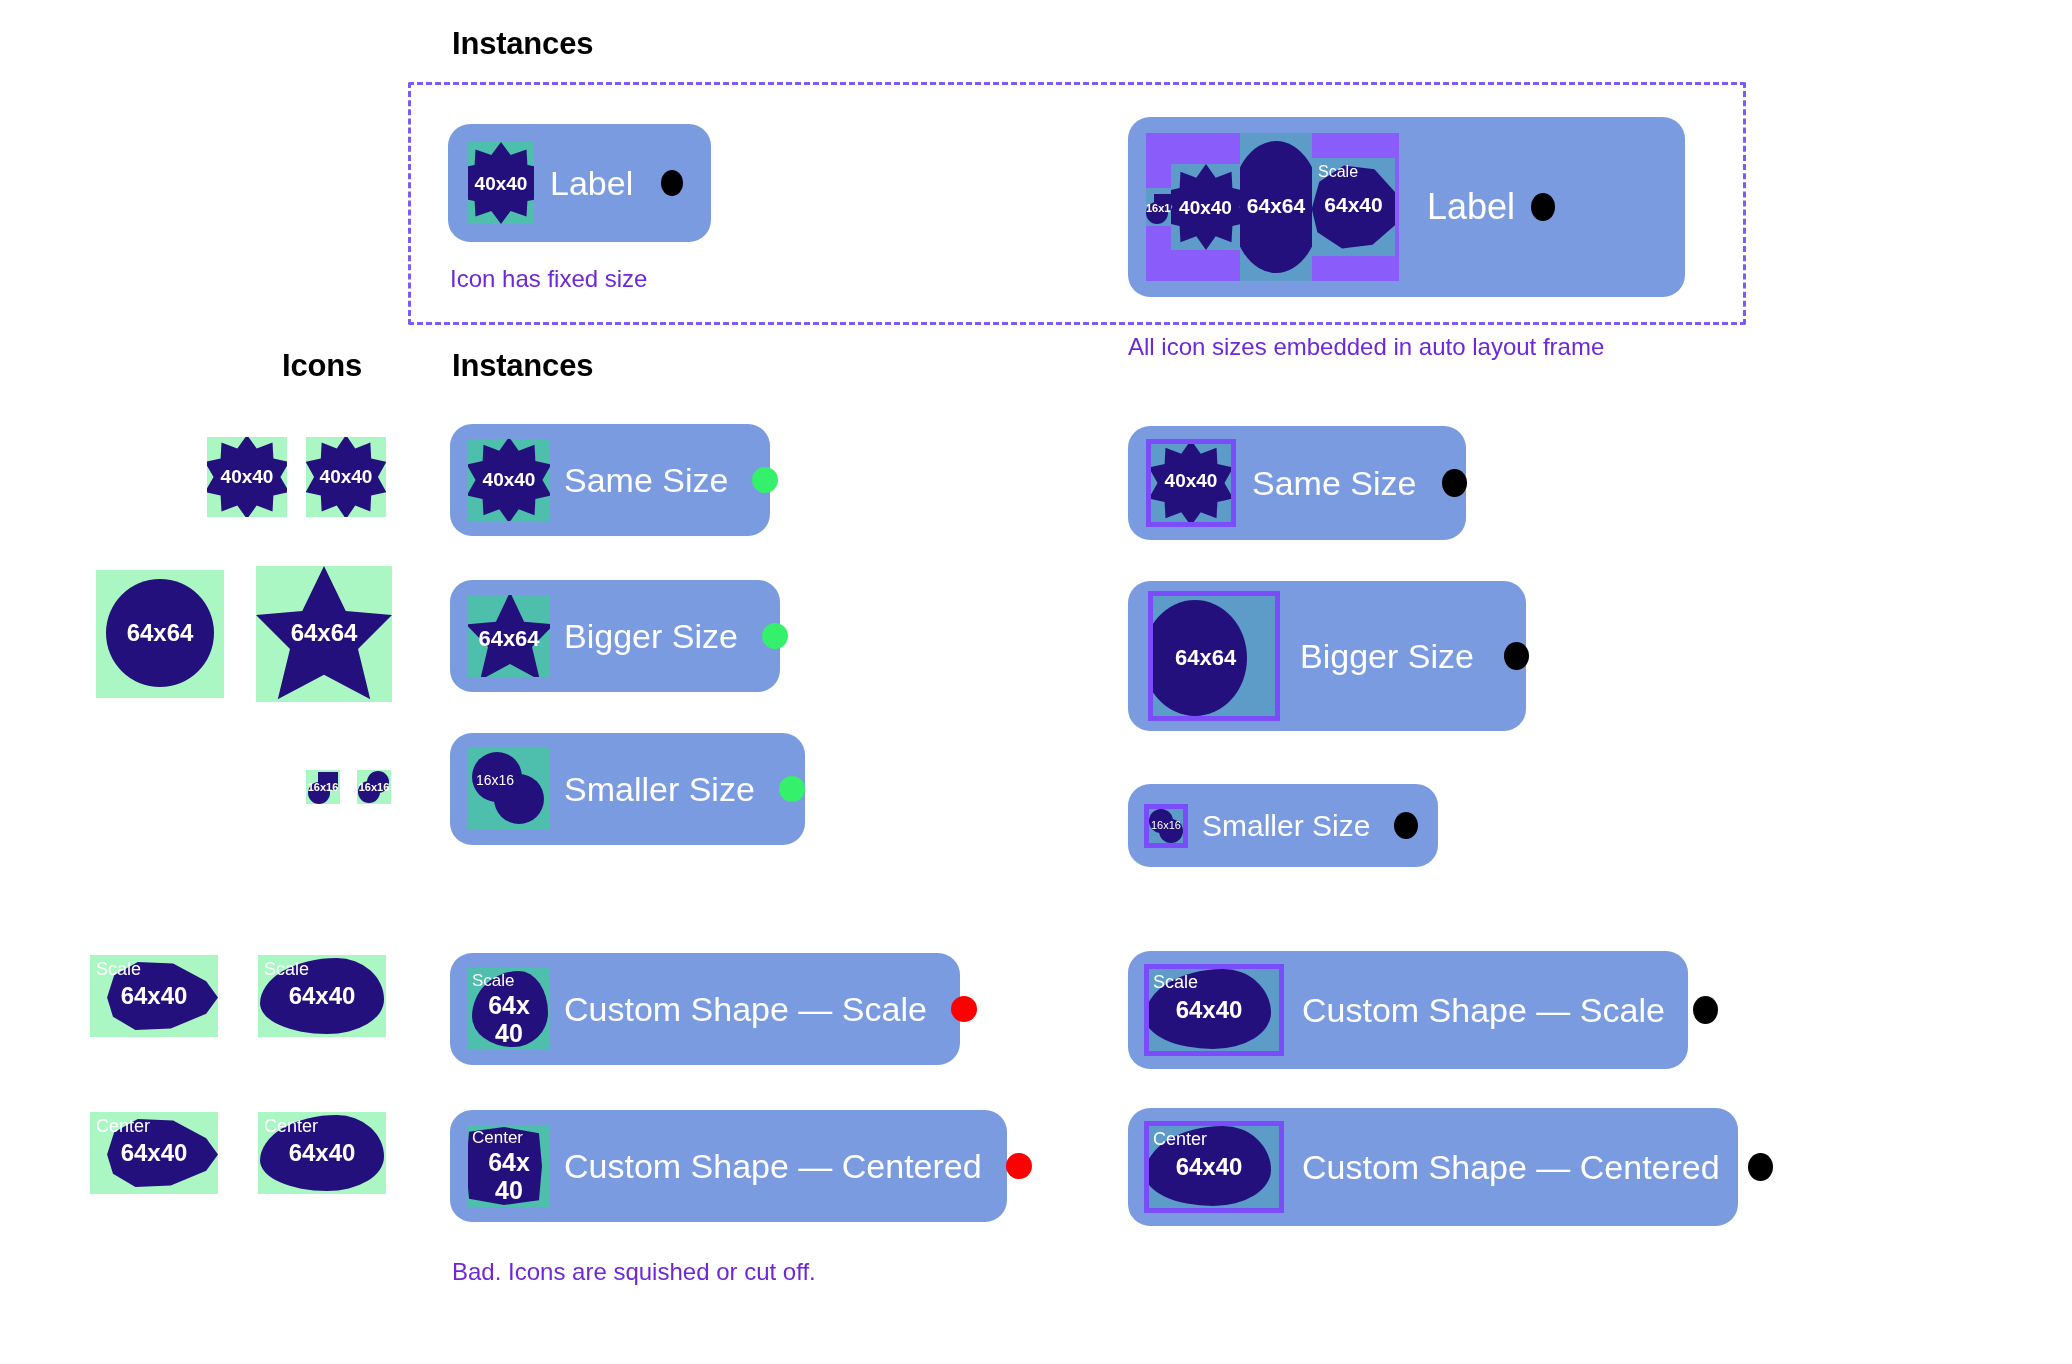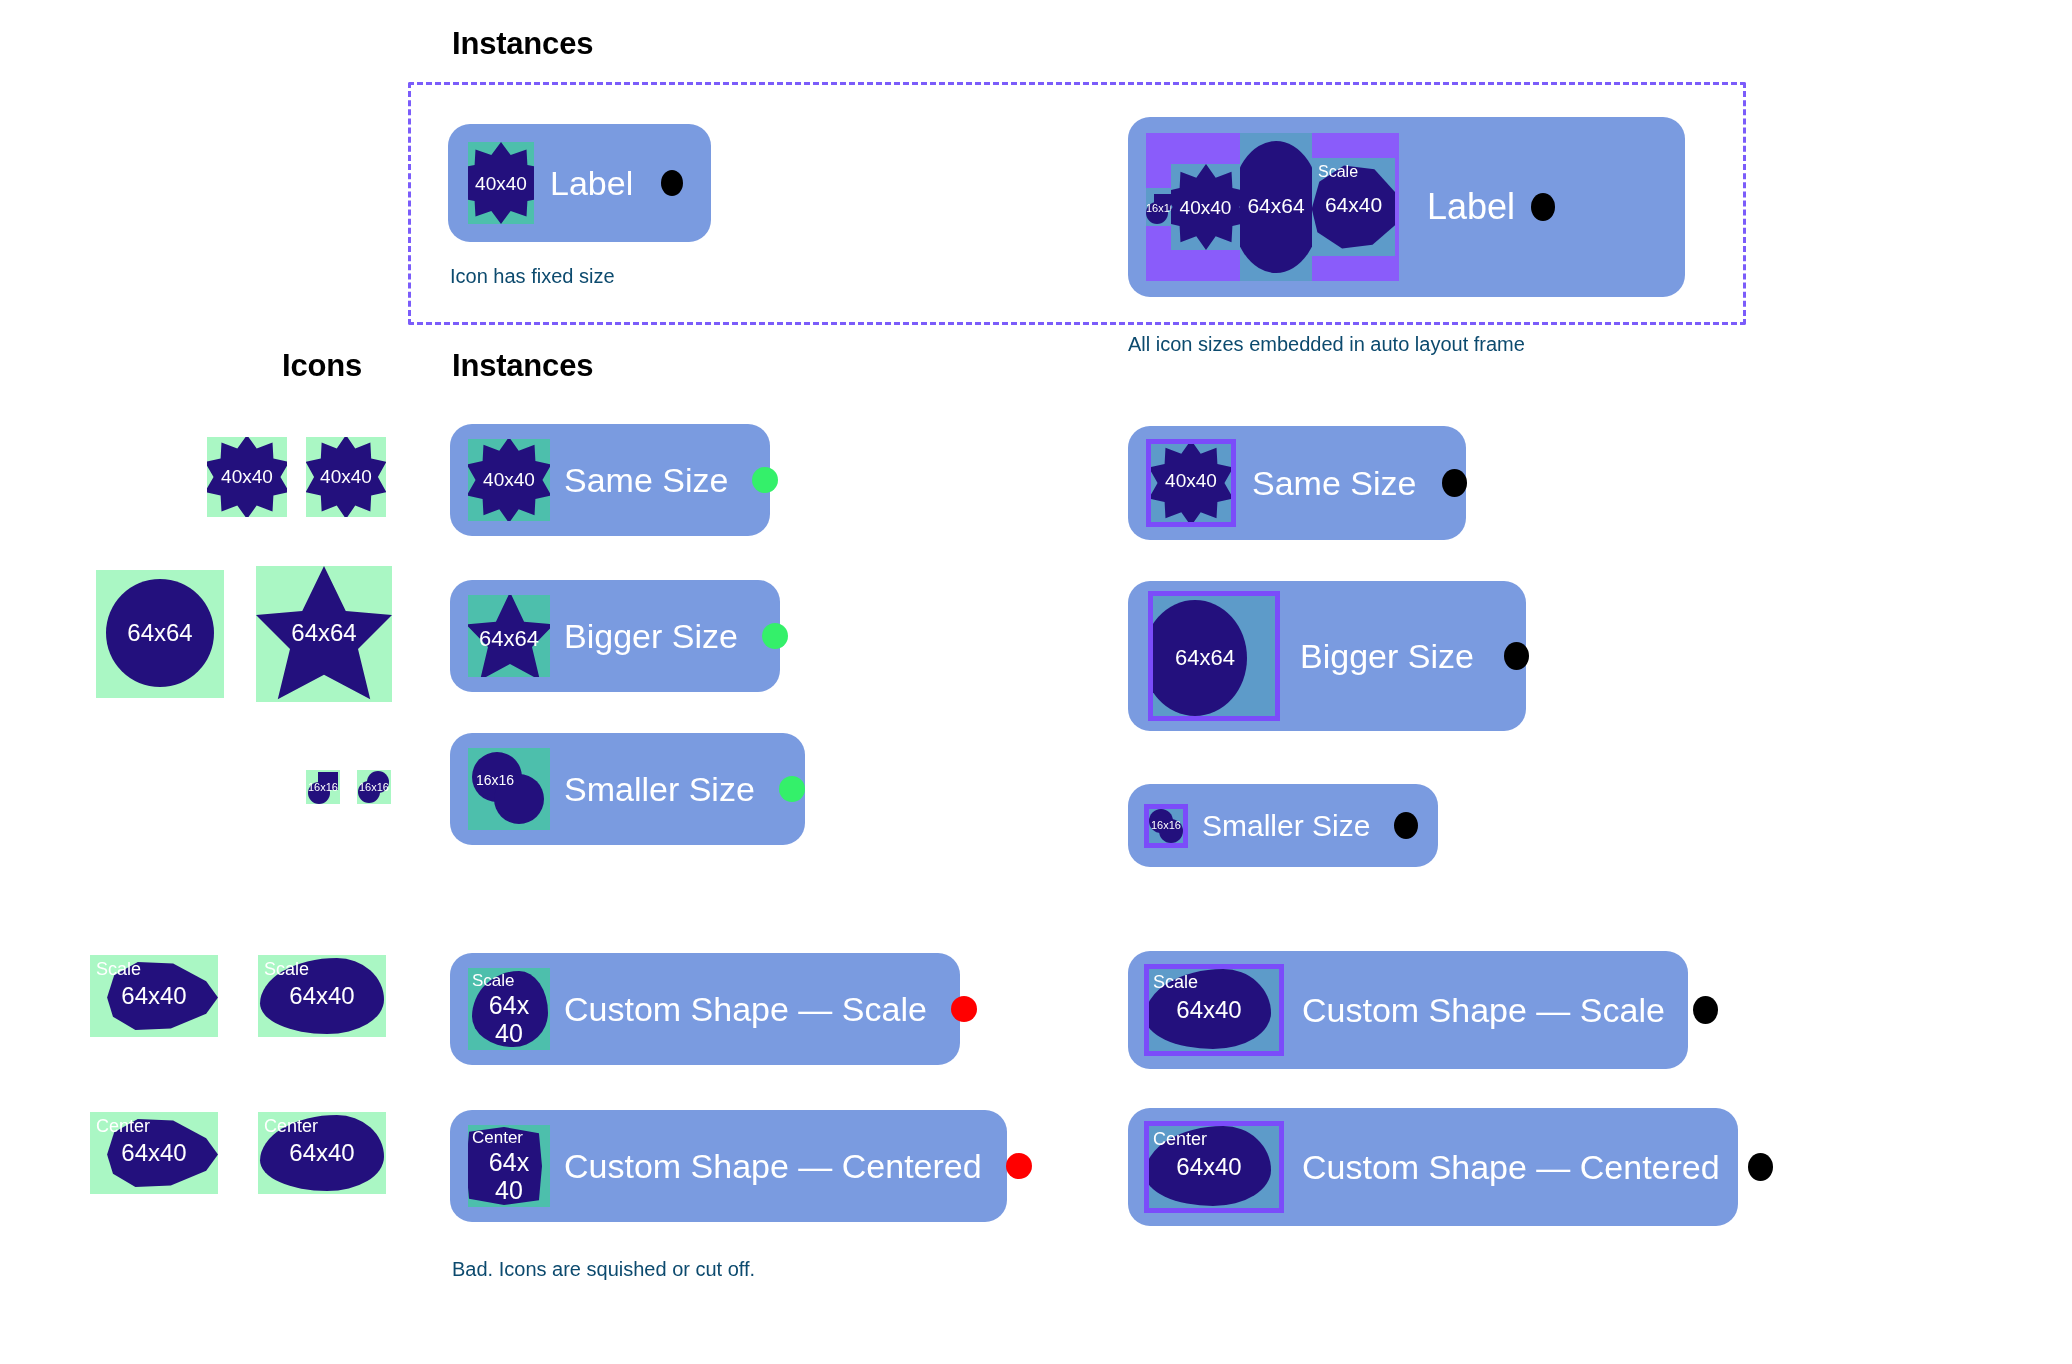--- a/index.html
+++ b/index.html
@@ -20,22 +20,22 @@
   .heading {
     position: absolute;
     font-weight: bold;
     color: #000000;
     font-size: 31px;
     letter-spacing: -0.2px;
     white-space: nowrap;
   }
   .caption {
     position: absolute;
-    color: #0c4a6e;
-    font-size: 20px;
+    color: #6d28d9;
+    font-size: 24px;
     white-space: nowrap;
   }
 
   
   .dashed-frame {
     position: absolute;
     border: 3px dashed #7b5cfa;
     border-radius: 2px;
     background: transparent;
   }
@@ -99,21 +99,21 @@
                        100% 50%, 92% 80%, 66% 98%, 34% 98%, 10% 82%);
   }
 
   .shape-text {
     position: absolute;
     color: #ffffff;
     left: 0; right: 0;
     text-align: center;
     line-height: 1.06;
     pointer-events: none;
-    font-weight: normal;
+    font-weight: bold;
   }
   .corner-text {
     position: absolute;
     color: #ffffff;
     line-height: 1;
     pointer-events: none;
   }
 </style>
 </head>
 <body>

